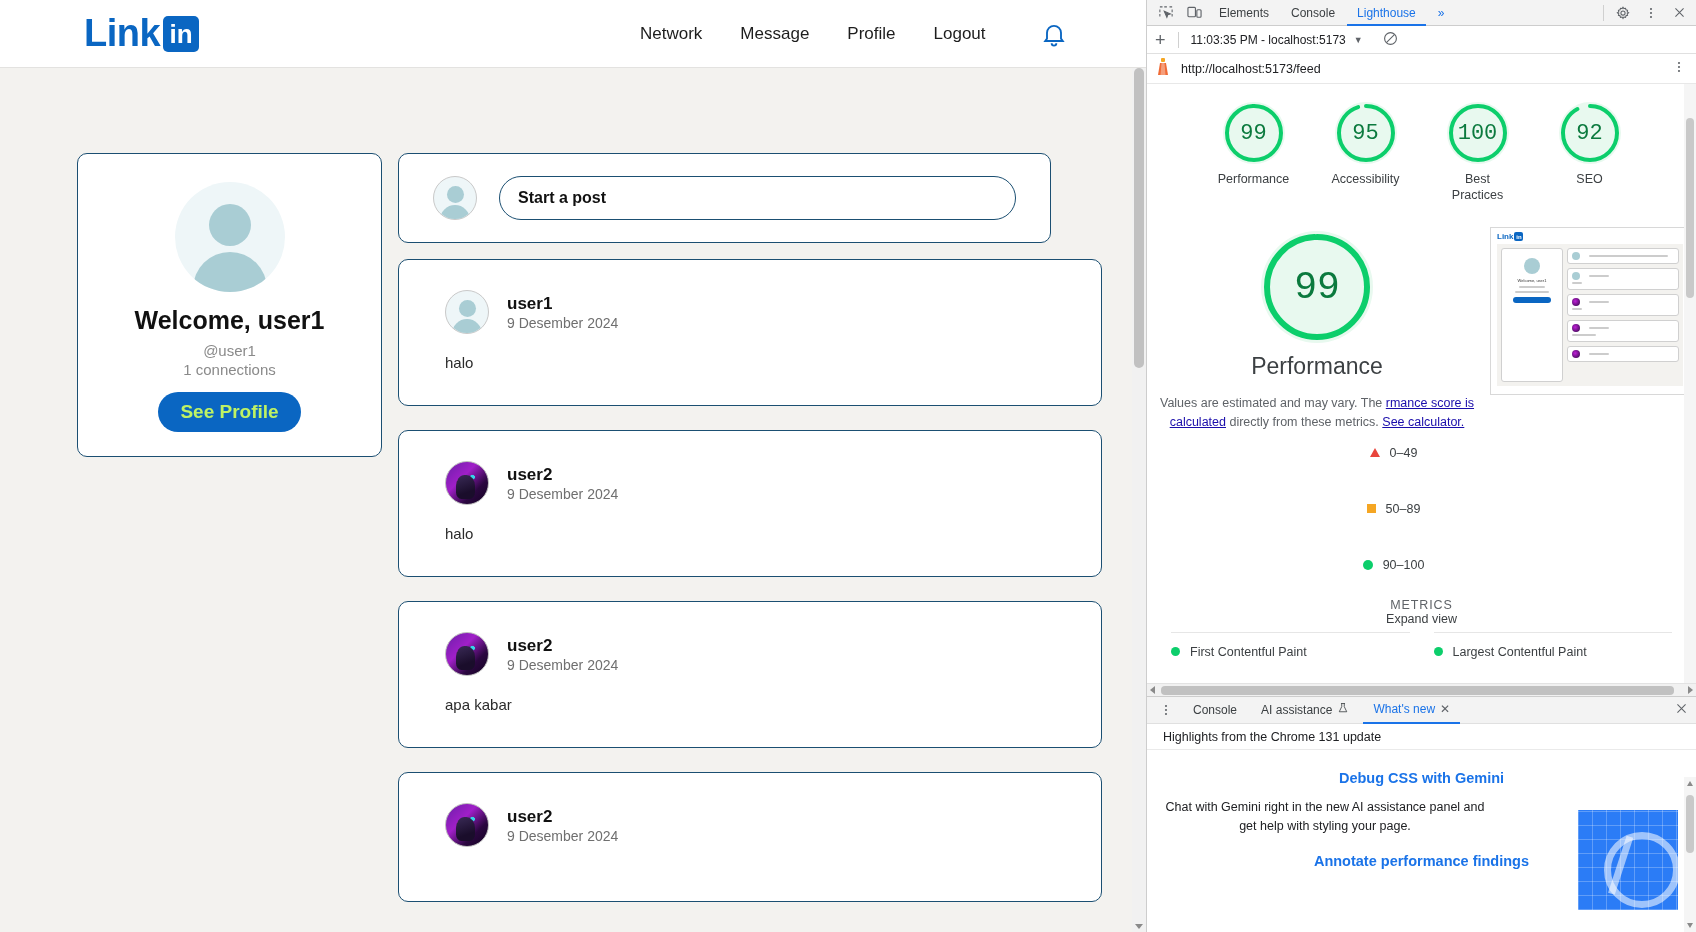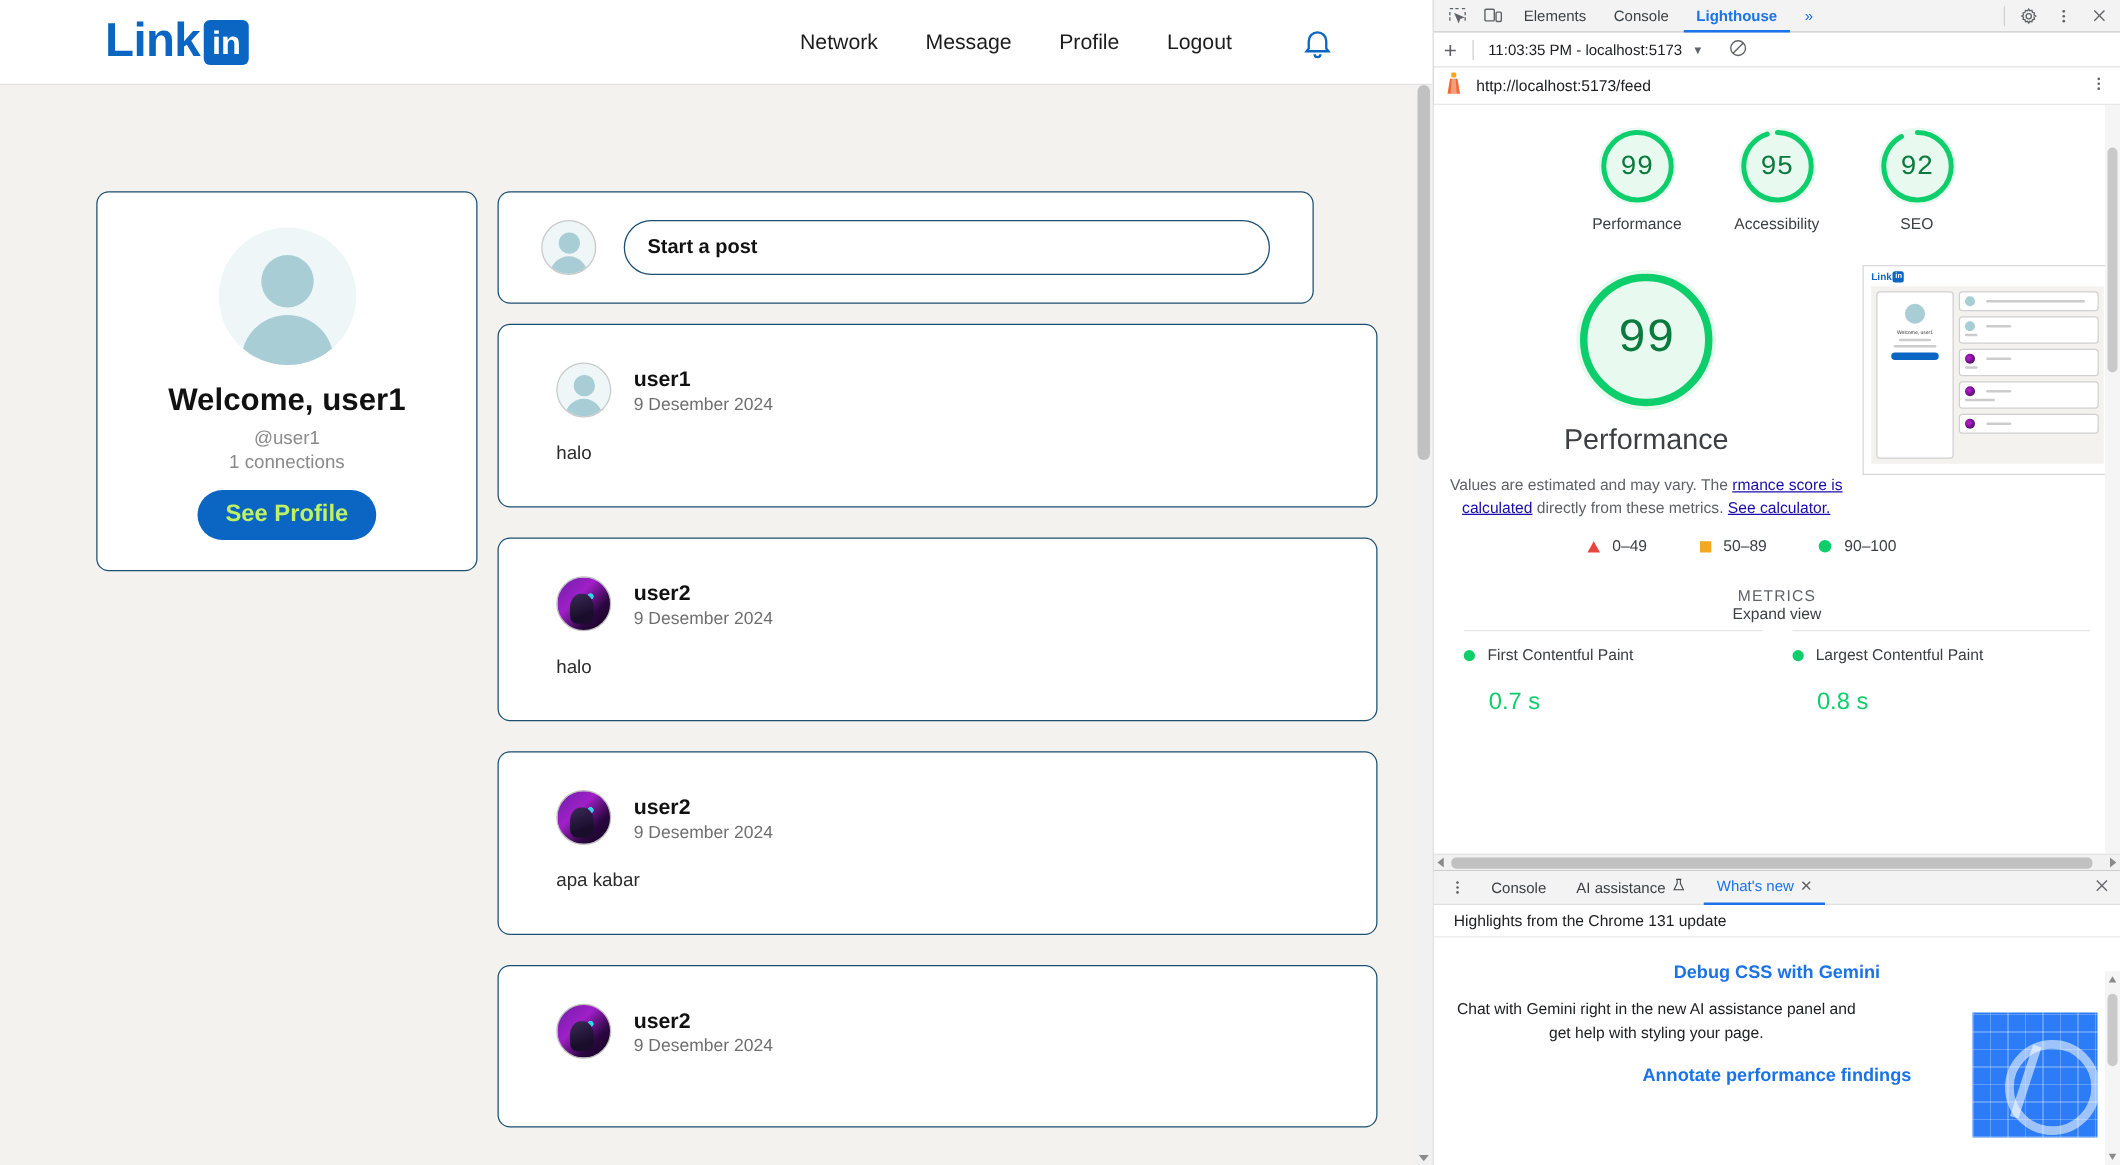--- a/index.html
+++ b/index.html
@@ -92,21 +92,21 @@
   .app-scrollbar .down { bottom: 3px; border-left:4px solid transparent;border-right:4px solid transparent;border-top:5px solid #8a8a8a; }
 
   
   .devtools { width: 550px; height: 932px; background: #fff; border-left: 1px solid #cdcdcd; display: flex; flex-direction: column; font-size: 12px; }
   .dt-tabbar {
     height: 26px; background: #f3f3f3; border-bottom: 1px solid #cdcdcd;
     display: flex; align-items: center; padding-left: 6px; gap: 2px; position: relative;
   }
   .dt-icon-btn { width: 26px; height: 22px; display: flex; align-items: center; justify-content: center; color: #5f6368; cursor: pointer; }
   .dt-tab { padding: 0 10px; height: 26px; line-height: 26px; color: #3c4043; font-size: 12px; cursor: pointer; }
-  .dt-tab.active { color: #1a73e8; border-bottom: 2px solid #1a73e8; font-weight: 700; }
+  .dt-tab.active { color: #1a73e8; border-bottom: 2px solid #1a73e8; font-weight: 400; }
   .dt-tabbar-right { position: absolute; right: 4px; display: flex; align-items: center; gap: 2px; }
   .dt-sep { width:1px; height: 16px; background:#d0d0d0; margin: 0 4px; }
 
   .lh-toolbar {
     height: 28px; border-bottom: 1px solid #e0e0e0; display: flex; align-items: center;
     padding-left: 8px; gap: 8px; color: #3c4043; background: #fff;
   }
   .lh-plus { font-size: 18px; color: #5f6368; cursor: pointer; line-height: 1; }
   .lh-run-label { font-size: 12px; color: #202124; cursor: pointer; }
   .lh-urlbar { height: 30px; border-bottom: 1px solid #e8e8e8; display: flex; align-items: center; padding: 0 8px; gap: 10px; position: relative; }
@@ -142,21 +142,21 @@
   .ts-profile { width: 62px; padding: 6px 3px; text-align:center; }
   .ts-av { width: 16px; height:16px; border-radius:50%; background:#a9cdd4; margin: 3px auto 4px;}
   .ts-line { height:2px; background:#ccc; margin: 2px 6px; border-radius:1px;}
   .ts-btn { height: 6px; background:#0a66c2; border-radius:3px; margin: 4px 8px 0;}
   .ts-feed { flex:1; display:flex; flex-direction:column; gap:4px;}
   .ts-post { padding: 3px 4px; }
   .ts-row { display:flex; align-items:center; gap:3px; }
   .ts-dot { width:8px;height:8px;border-radius:50%;background:#a9cdd4;flex:none;}
   .ts-dot.dark { background: radial-gradient(circle at 40% 40%, #c01fd8, #2b0740); }
 
-  .legend { display: flex; align-items: center; justify-content: center; gap: 42px; padding: 14px 0 0 0; font-size: 12.5px; color: #3c4043; margin-left: -56px;}
+  .legend { display: flex; align-items: center; justify-content: center; gap: 42px; padding: 14px 0 0 0; font-size: 12.5px; color: #3c4043; margin-left: -56px; flex-direction: column;}
   .legend-item { display: flex; align-items: center; gap: 10px; }
   .sw-tri { width:0;height:0;border-left:5px solid transparent;border-right:5px solid transparent;border-bottom:9px solid #e8453c;}
   .sw-sq { width: 9px; height: 9px; background: #f5a623; }
   .sw-ci { width: 10px; height: 10px; border-radius:50%; background: #0cce6b; }
 
   .metrics-head { display: flex; align-items: center; justify-content: space-between; padding: 26px 24px 6px; flex-direction: column; }
   .metrics-title { font-size: 12.5px; letter-spacing: .9px; color: #5f6368; }
   .expand-view { font-size: 12.5px; color: #3c4043; cursor: pointer; }
   .metrics-grid { display: flex; gap: 24px; padding: 0 24px; }
   .metric { flex: 1; border-top: 1px solid #e6e6e6; padding-top: 12px; }
@@ -393,20 +393,30 @@
           <div class="gauge-label">Performance</div>
         </div>
         <div class="gauge">
           <div class="ring">
             <svg viewBox="0 0 62 62">
                 <circle cx="31" cy="31" r="27" fill="none" stroke="#0cce6b" stroke-width="4" stroke-dasharray="161 9" stroke-linecap="round" transform="rotate(-90 31 31)"></circle>
               </svg>
             <span class="num">95</span>
           </div>
           <div class="gauge-label">Accessibility</div>
+        </div>
+        <div class="gauge">
+          <div class="ring">
+            <svg viewBox="0 0 62 62">
+                <circle cx="31" cy="31" r="27" fill="none" stroke="#0cce6b" stroke-width="4"></circle>
+              </svg>
+            <span class="num">100</span>
+          </div>
+          <div class="gauge-label" style="white-space:pre-line">Best
+Practices</div>
         </div>
         <div class="gauge">
           <div class="ring">
             <svg viewBox="0 0 62 62">
                 <circle cx="31" cy="31" r="27" fill="none" stroke="#0cce6b" stroke-width="4" stroke-dasharray="156 14" stroke-linecap="round" transform="rotate(-90 31 31)"></circle>
               </svg>
             <span class="num">92</span>
           </div>
           <div class="gauge-label">SEO</div>
         </div>

